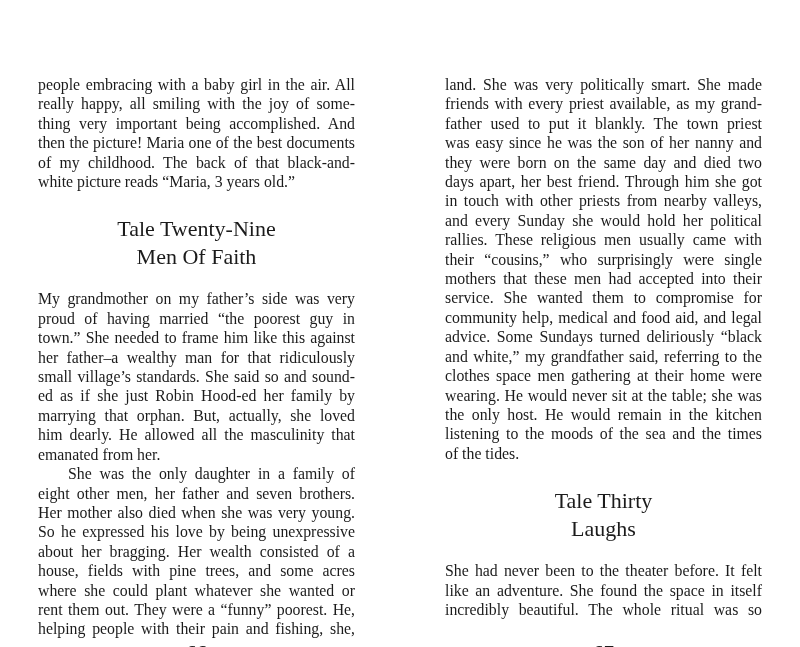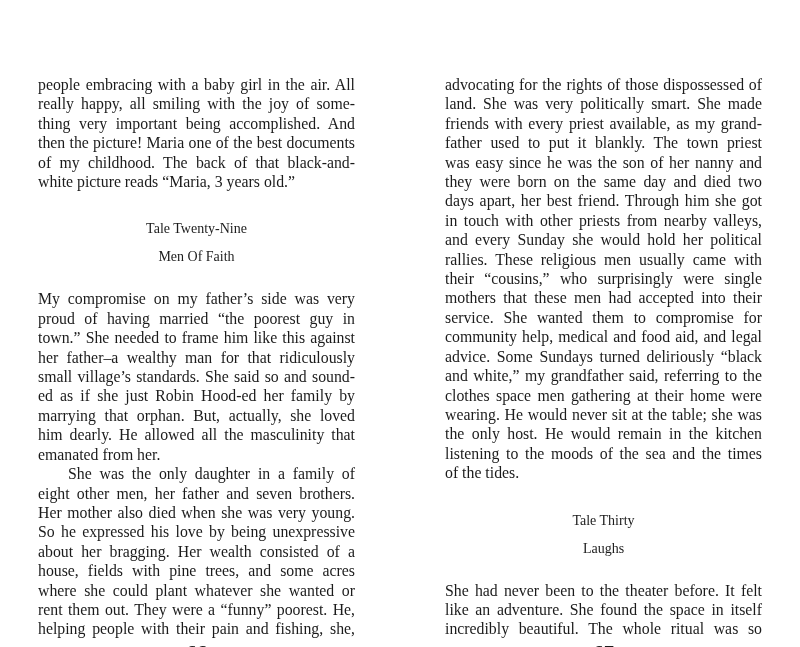--- a/index.html
+++ b/index.html
@@ -46,21 +46,21 @@
   }
   .paragraph.continues .line.last {
     text-align-last: justify;
   }
   .paragraph.indented .line:first-child {
     text-indent: 30px;
   }
   .heading {
     margin-top: 24px;
     margin-bottom: 18px;
-    font-size: 14px;
+    font-size: 22px;
     line-height: 28px;
     text-align: center;
   }
   .page-number {
     position: absolute;
     top: 595px;
     width: 317px;
     text-align: center;
     font-size: 21px;
     line-height: 20px;
@@ -80,21 +80,21 @@
           <div class="line">thing very important being accomplished. And</div>
           <div class="line">then the picture! Maria one of the best documents</div>
           <div class="line">of my childhood. The back of that black-and-</div>
           <div class="line last">white picture reads “Maria, 3 years old.”</div>
         </div>
         <div class="heading">
           <div class="line">Tale Twenty-Nine</div>
           <div class="line last">Men Of Faith</div>
         </div>
         <div class="paragraph">
-          <div class="line">My compromise on my father’s side was very</div>
+          <div class="line">My grandmother on my father’s side was very</div>
           <div class="line">proud of having married “the poorest guy in</div>
           <div class="line">town.” She needed to frame him like this against</div>
           <div class="line">her father–a wealthy man for that ridiculously</div>
           <div class="line">small village’s standards. She said so and sound-</div>
           <div class="line">ed as if she just Robin Hood-ed her family by</div>
           <div class="line">marrying that orphan. But, actually, she loved</div>
           <div class="line">him dearly. He allowed all the masculinity that</div>
           <div class="line last">emanated from her.</div>
         </div>
         <div class="paragraph indented continues">
@@ -107,21 +107,20 @@
           <div class="line">where she could plant whatever she wanted or</div>
           <div class="line">rent them out. They were a “funny” poorest. He,</div>
           <div class="line last">helping people with their pain and fishing, she,</div>
         </div>
       </div>
     <div class="page-number">66</div>
   </div>
   <div class="page page-right">
     <div class="page-body">
         <div class="paragraph">
-          <div class="line">advocating for the rights of those dispossessed of</div>
           <div class="line">land. She was very politically smart. She made</div>
           <div class="line">friends with every priest available, as my grand-</div>
           <div class="line">father used to put it blankly. The town priest</div>
           <div class="line">was easy since he was the son of her nanny and</div>
           <div class="line">they were born on the same day and died two</div>
           <div class="line">days apart, her best friend. Through him she got</div>
           <div class="line">in touch with other priests from nearby valleys,</div>
           <div class="line">and every Sunday she would hold her political</div>
           <div class="line">rallies. These religious men usually came with</div>
           <div class="line">their “cousins,” who surprisingly were single</div>

